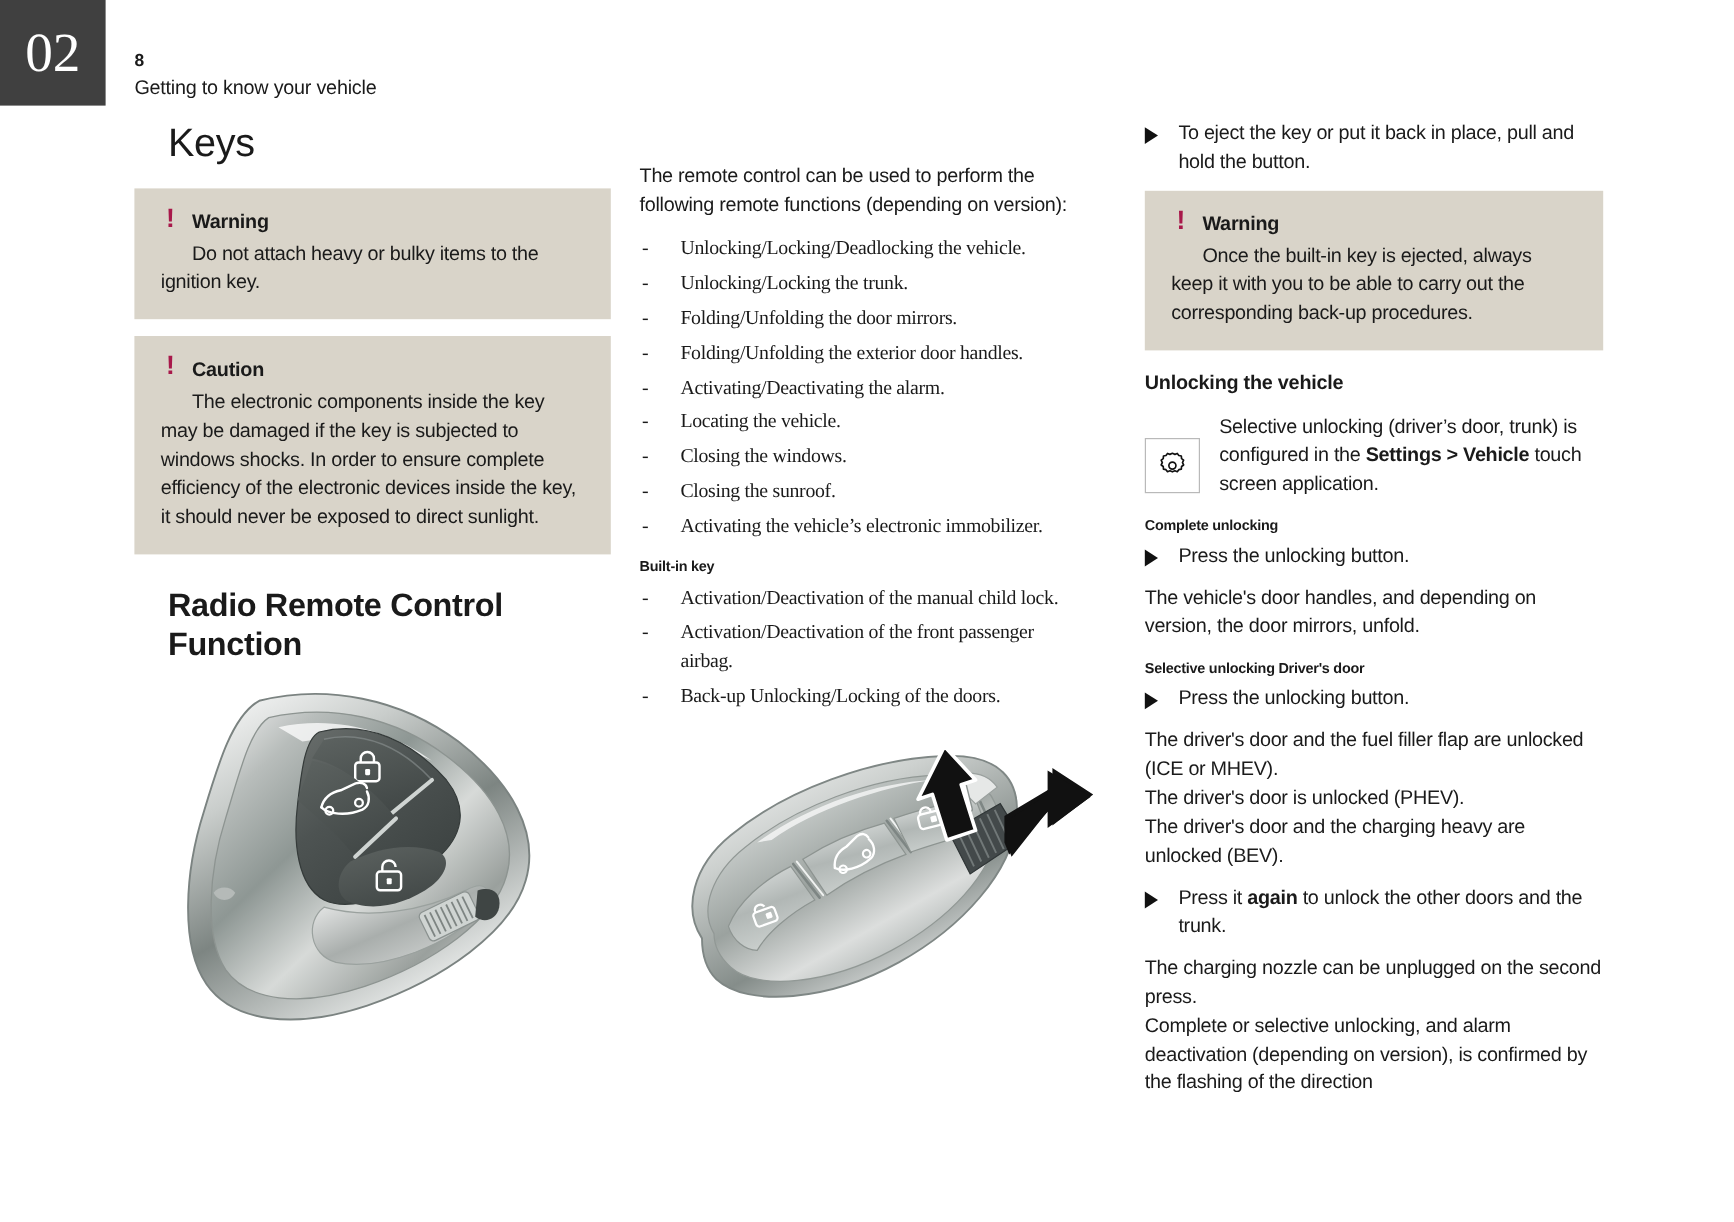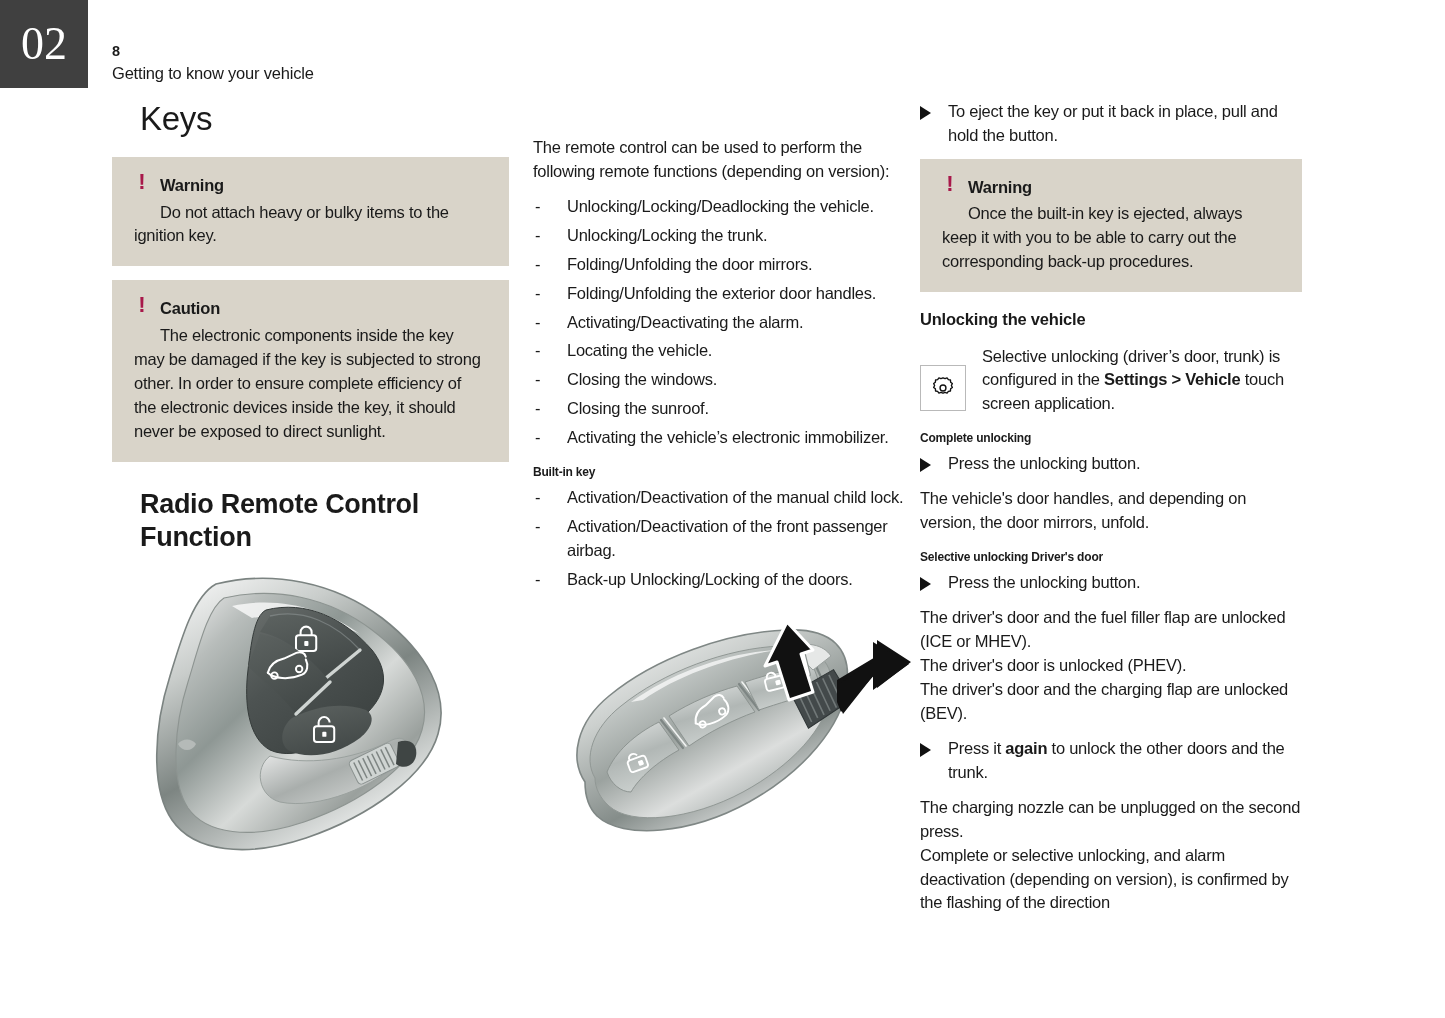--- a/index.html
+++ b/index.html
@@ -55,21 +55,21 @@
     letter-spacing: -0.2px;
   }
 
   
   .col {
     position: absolute;
     top: 100px;
   }
   .col-left   { left: 112px;  width: 397px; }
   .col-mid    { left: 533px;  width: 375px; margin-top: 36px; }
-  .col-right  { left: 920px;  width: 382px; }
+  .col-right  { left: 954px;  width: 382px; }
 
   
   h1.title {
     font-size: 33px;
     font-weight: normal;
     letter-spacing: -0.3px;
     line-height: 1.18;
     margin-left: 28px;
     margin-bottom: 18px;
   }
@@ -147,20 +147,21 @@
 
   
   ul.dash-list { list-style: none; margin: 0 0 10px 0; }
   ul.dash-list li {
     position: relative;
     padding-left: 34px;
     font-size: 16.5px;
     line-height: 1.45;
     letter-spacing: -0.25px;
     margin-bottom: 5px;
+    font-family: Liberation Serif, serif;
   }
   ul.dash-list li::before {
     content: "-";
     position: absolute;
     left: 2px;
     top: 0;
   }
 
   
   .action {
@@ -234,21 +235,21 @@
         <span class="notice-title">Warning</span>
       </div>
       <div class="notice-body">Do not attach heavy or bulky items to the ignition key.</div>
     </div>
 
     <div class="notice">
       <div class="notice-head">
         <span class="bang">!</span>
         <span class="notice-title">Caution</span>
       </div>
-      <div class="notice-body">The electronic components inside the key may be damaged if the key is subjected to strong other. In order to ensure complete efficiency of the electronic devices inside the key, it should never be exposed to direct sunlight.</div>
+      <div class="notice-body">The electronic components inside the key may be damaged if the key is subjected to windows shocks. In order to ensure complete efficiency of the electronic devices inside the key, it should never be exposed to direct sunlight.</div>
     </div>
 
     <h2 class="subtitle">Radio Remote Control Function</h2>
 
     <div class="figure fig-keyfob-1">
       <svg viewBox="0 0 370 300" width="370" height="300">
         <defs>
           <linearGradient id="bodyG" x1="0" y1="0" x2="1" y2="1">
             <stop offset="0%" stop-color="#f2f2f2"></stop>
             <stop offset="18%" stop-color="#b8bdbb"></stop>
@@ -504,21 +505,21 @@
 
     <h4 class="head4">Selective unlocking Driver's door</h4>
 
     <div class="action">
       <span class="tri"></span>
       <span>Press the unlocking button.</span>
     </div>
 
     <p class="body tight">The driver's door and the fuel filler flap are unlocked (ICE or MHEV).</p>
     <p class="body tight">The driver's door is unlocked (PHEV).</p>
-    <p class="body">The driver's door and the charging flap are unlocked (BEV).</p>
+    <p class="body">The driver's door and the charging heavy are unlocked (BEV).</p>
 
     <div class="action">
       <span class="tri"></span>
       <span><span>Press it </span><b>again</b><span> to unlock the other doors and the trunk.</span></span>
     </div>
 
     <p class="body tight">The charging nozzle can be unplugged on the second press.</p>
     <p class="body tight">Complete or selective unlocking, and alarm deactivation (depending on version), is confirmed by the flashing of the direction</p>
   </div>
 

